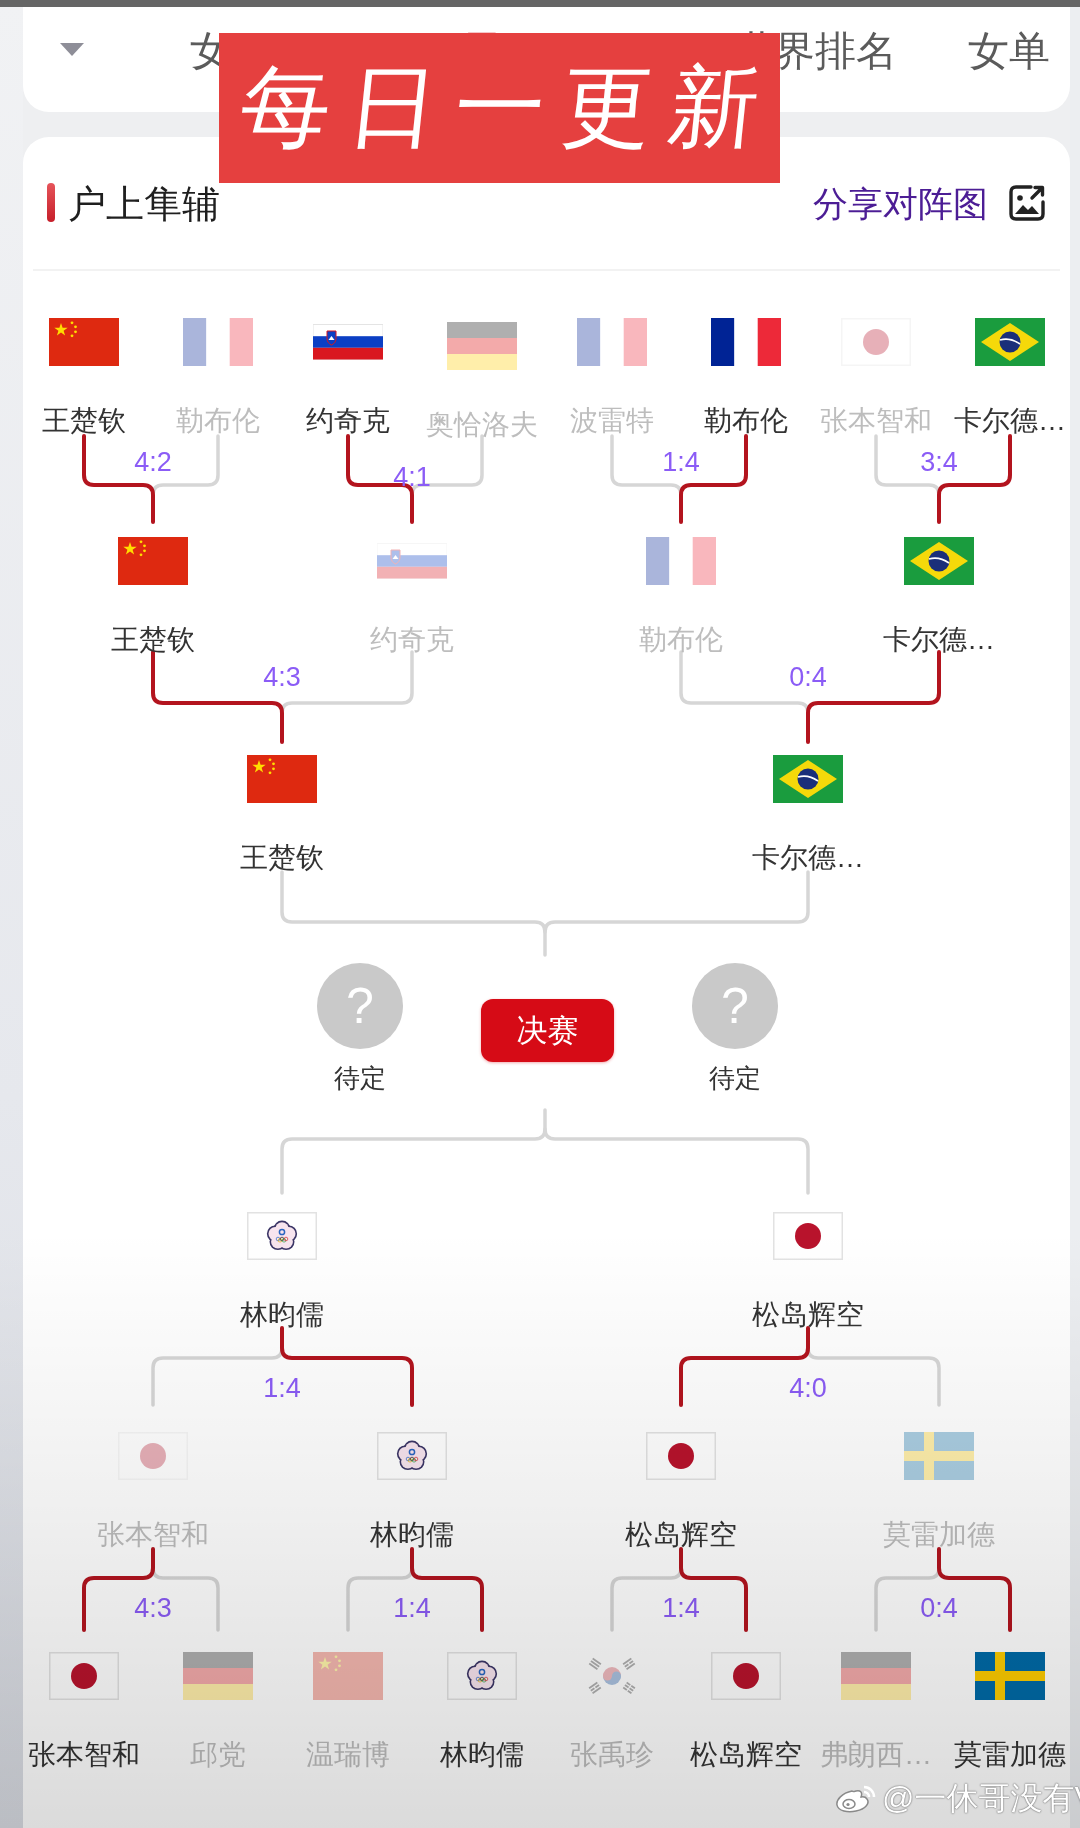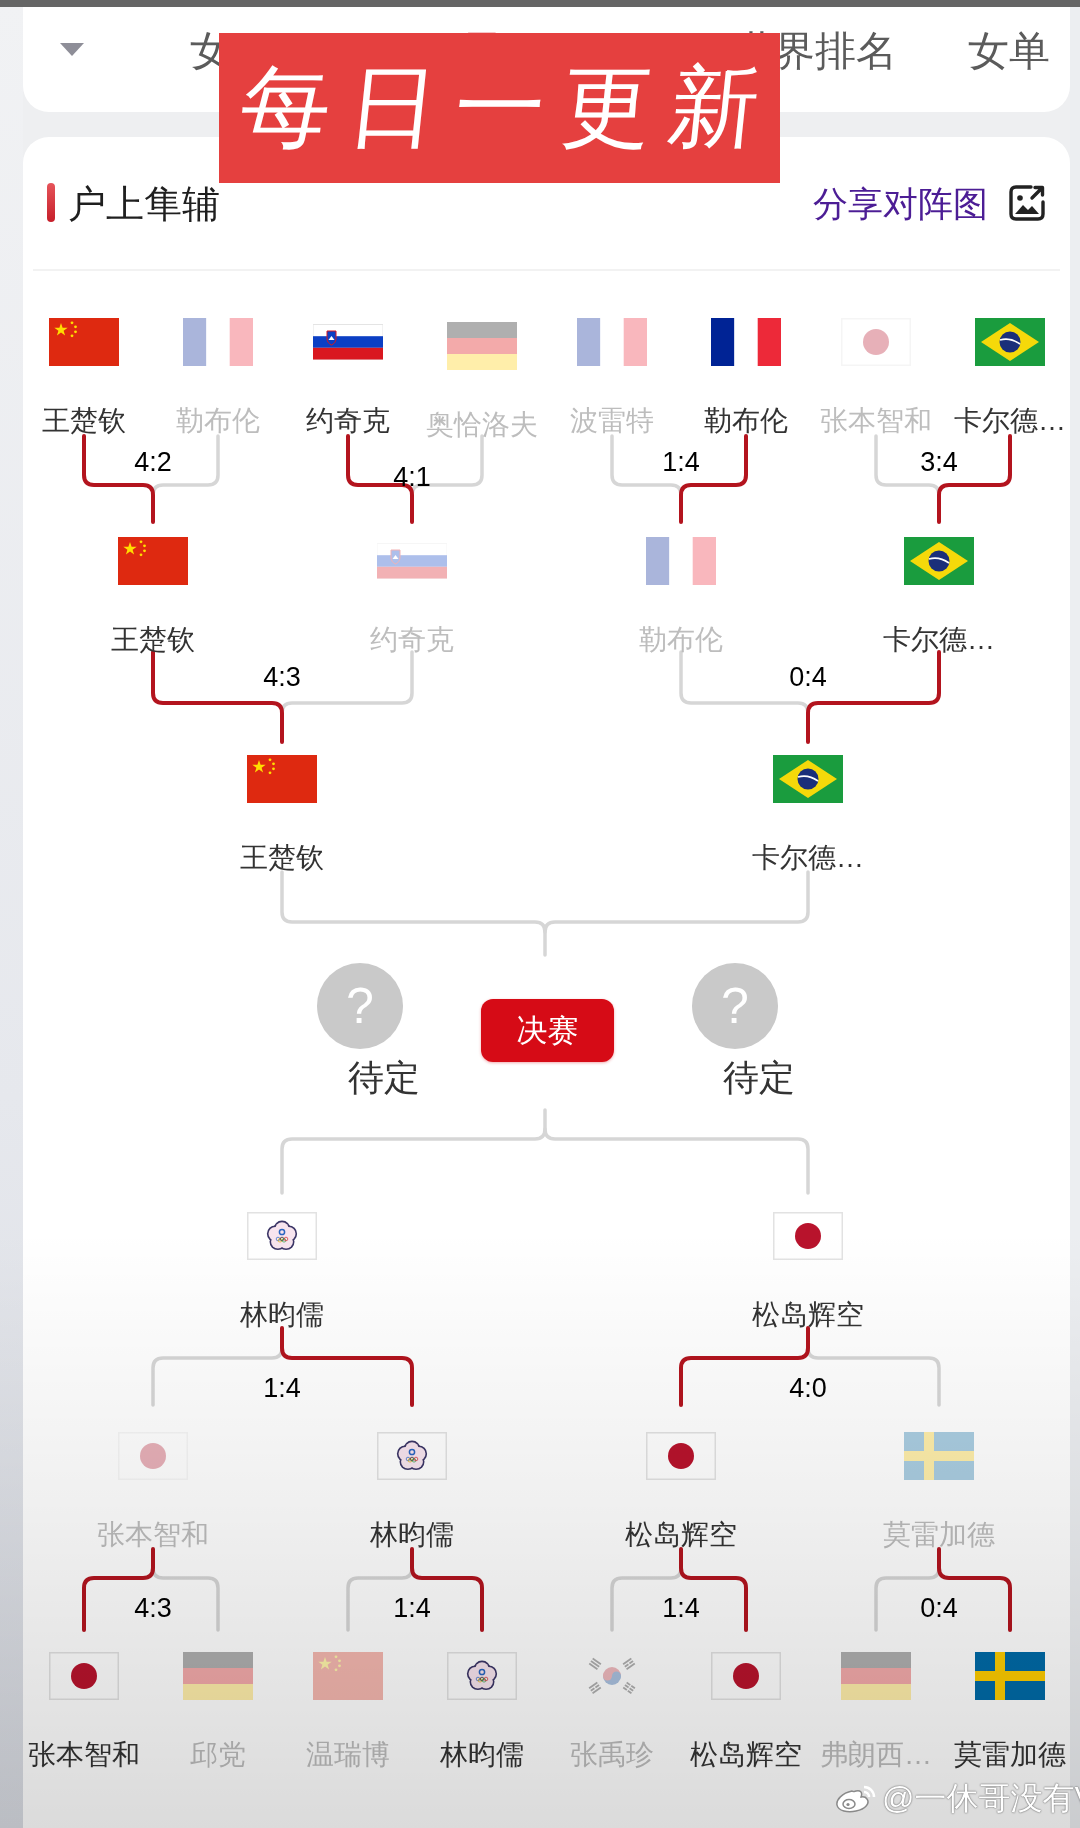--- a/index.html
+++ b/index.html
@@ -19,23 +19,23 @@
   .share-icon{left:1007px;top:183px;width:40px;height:40px}
   .divider{left:33px;top:269px;width:1027px;height:2px;background:#f2f2f2}
   .banner{left:219px;top:33px;width:561px;height:150px;background:#e5403f;z-index:4;display:flex;align-items:center;justify-content:center}
   .banner span{color:#fff;font-size:90px;letter-spacing:17px;font-family:"DejaVu Serif",serif;transform:skewX(-6deg);padding-left:17px}
   .connectors{left:0;top:0;width:1080px;height:1828px}
   .player{position:absolute;width:160px;text-align:center}
   .player .flag{display:block;width:70px;height:48px;margin:0 auto}
   .player .pname{margin-top:39px;height:32px;line-height:32px;font-size:28px;white-space:nowrap;color:#333}
   .player.lose .flag{opacity:.33}
   .player.lose .pname{color:#bdbdbd}
-  .score{position:absolute;width:100px;text-align:center;font-size:27px;line-height:30px;color:#000000}
+  .score{position:absolute;width:100px;text-align:center;font-size:27px;line-height:30px;color:#8b5cf6}
   .tbd-circle{position:absolute;width:86px;height:86px;border-radius:50%;background:#c9c9c9;color:#fff;font-size:50px;line-height:86px;text-align:center}
-  .tbd-label{position:absolute;width:120px;text-align:right;font-size:36px;line-height:32px;color:#333}
+  .tbd-label{position:absolute;width:120px;text-align:center;font-size:26px;line-height:32px;color:#333}
   .final-btn{left:481px;top:999px;width:133px;height:63px;border-radius:12px;background:#d60b16;color:#fff;font-size:31px;line-height:63px;text-align:center;box-shadow:0 1px 3px rgba(214,11,22,.35)}
   .shade{left:0;top:1230px;width:1080px;height:598px;background:linear-gradient(to bottom,rgba(0,0,0,0) 0%,rgba(0,0,0,.06) 45%,rgba(0,0,0,.14) 100%);pointer-events:none;z-index:6}
   .watermark{left:834px;top:1780px;height:36px;display:flex;align-items:center;z-index:7}
   .watermark svg{width:44px;height:30px;margin-right:4px}
   .watermark span{color:#fff;font-size:32px;line-height:36px;white-space:nowrap;text-shadow:0 0 2px rgba(0,0,0,.45),0 0 1px rgba(0,0,0,.5)}
   .ln-win{fill:none;stroke:#b3141e;stroke-width:4;stroke-linecap:round}
   .ln-lose{fill:none;stroke:#d6d6d6;stroke-width:3.5;stroke-linecap:round}
 </style>
 </head>
 <body>

